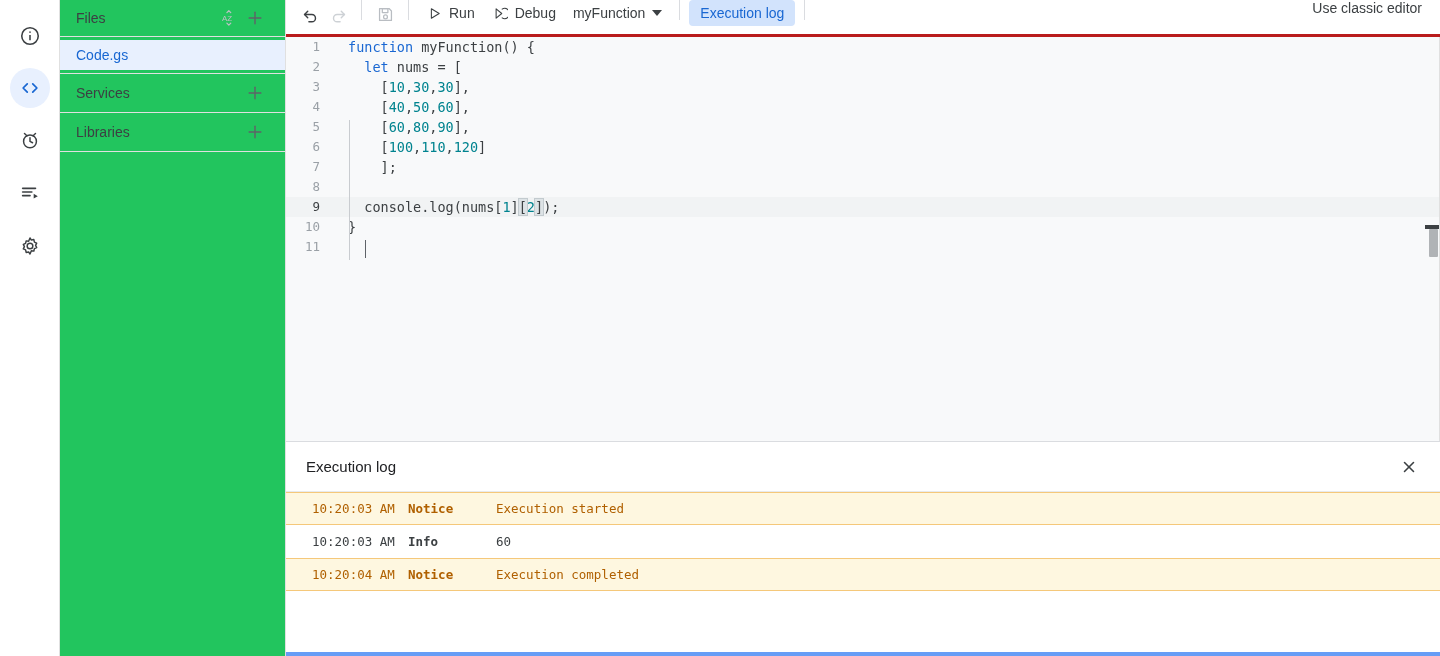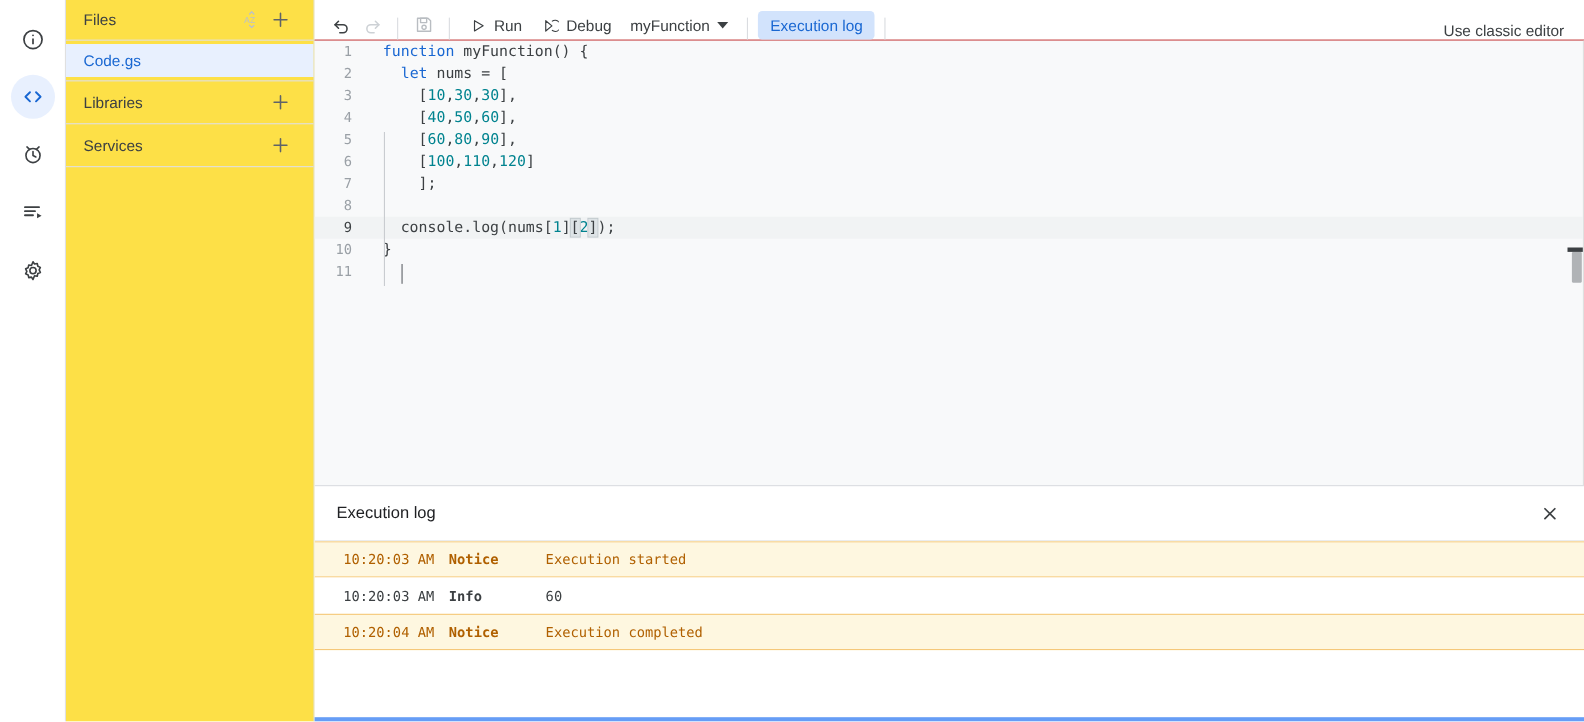--- a/index.html
+++ b/index.html
@@ -21,21 +21,21 @@
     width: 40px; height: 40px; margin-bottom: 0px;
     display: flex; align-items: center; justify-content: center;
     border-radius: 50%; cursor: pointer;
   }
   .rail-btn svg { display: block; }
   .rail-btn.active { background: #e8f0fe; }
 
   
   .sidebar {
     width: 226px; flex: 0 0 226px; height: 656px;
-    background: #fde047; border-right: 1px solid #e0e0e0;
+    background: #22c55e; border-right: 1px solid #e0e0e0;
     display: flex; flex-direction: column;
   }
   .side-head {
     height: 37px; display: flex; align-items: center;
     padding: 0 14px 0 16px; border-bottom: 1px solid #e0e0e0;
   }
   .side-head .title {
     font-size: 14px; color: #3c4043; font-weight: 500; flex: 1;
   }
   .icon-btn {
@@ -52,22 +52,22 @@
     height: 39px; display: flex; align-items: center;
     padding: 0 14px 0 16px; border-bottom: 1px solid #e0e0e0;
   }
   .side-sec .title { font-size: 14px; color: #3c4043; font-weight: 500; flex: 1; }
 
   
   .main { flex: 1; height: 656px; position: relative; display: flex; flex-direction: column; min-width: 0; }
 
   .toolbar {
     height: 37px; flex: 0 0 37px; background: #fff;
-    border-bottom: 1px solid #b91c1c;
-    display: flex; align-items: flex-end; padding: 0 8px 0 10px;
+    border-bottom: 3px solid #b91c1c;
+    display: flex; align-items: flex-start; padding: 0 8px 0 10px;
   }
   .tb-icon {
     width: 28px; height: 28px; display: flex; align-items: center;
     justify-content: center; cursor: pointer; border-radius: 50%;
   }
   .tb-sep { width: 1px; height: 20px; background: #dadce0; margin: 0 9px; }
   .tb-btn {
     display: flex; align-items: center; gap: 7px; height: 26px;
     padding: 0 9px; font-size: 14px; color: #3c4043; cursor: pointer;
     border-radius: 4px; white-space: nowrap;
@@ -227,31 +227,31 @@
       </div>
     </div>
 
     <div class="file-list">
       <div class="file-row selected">
         <span>Code.gs</span>
       </div>
     </div>
 
     <div class="side-sec">
-      <div class="title">Libraries</div>
+      <div class="title">Services</div>
       <div class="icon-btn">
         <svg width="20" height="20" viewBox="0 0 24 24" stroke="#5f6368" stroke-width="1.7" stroke-linecap="round">
           <line x1="12" y1="5" x2="12" y2="19"></line>
             <line x1="5" y1="12" x2="19" y2="12"></line>
         </svg>
       </div>
     </div>
 
     <div class="side-sec">
-      <div class="title">Services</div>
+      <div class="title">Libraries</div>
       <div class="icon-btn">
         <svg width="20" height="20" viewBox="0 0 24 24" stroke="#5f6368" stroke-width="1.7" stroke-linecap="round">
           <line x1="12" y1="5" x2="12" y2="19"></line>
             <line x1="5" y1="12" x2="19" y2="12"></line>
         </svg>
       </div>
     </div>
   </div>
 
   <div class="main">

